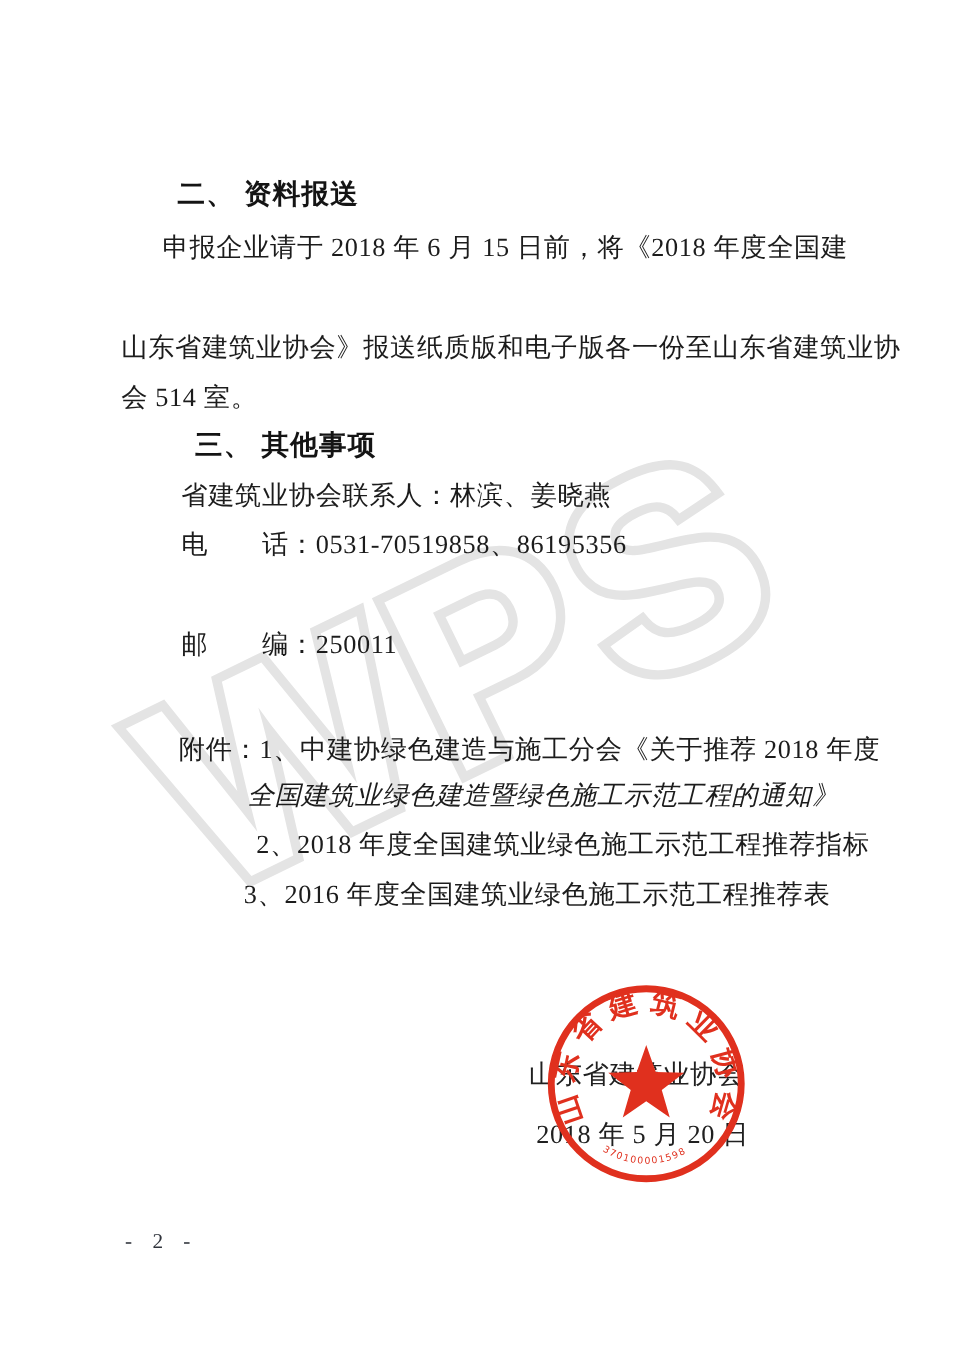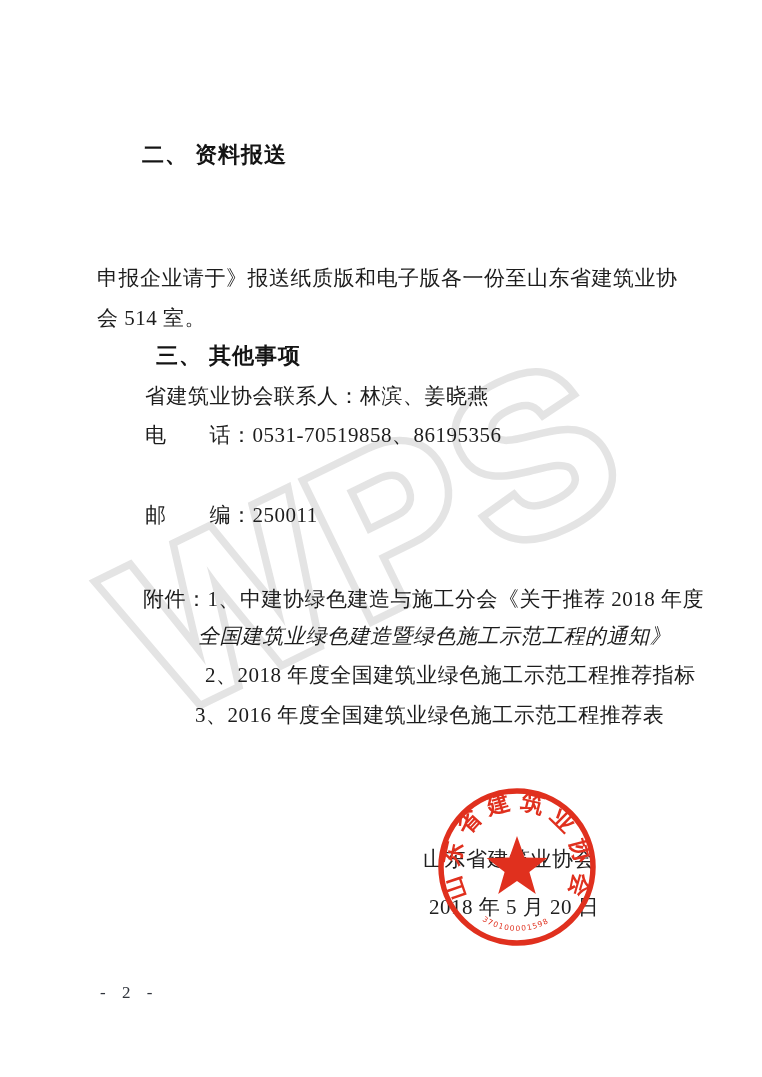--- a/index.html
+++ b/index.html
@@ -42,21 +42,22 @@
 
 <div class="page">
 
   <svg class="watermark" viewBox="0 0 680 430" xmlns="http://www.w3.org/2000/svg" aria-hidden="true">
     <text class="wm-text" x="340" y="290" text-anchor="middle" font-size="218" transform="rotate(-26 340 215)">WPS</text>
   </svg>
 
   <div class="content">
 
     <div class="doc-line heading" style="left:142px;top:143px;">二、 资料报送</div>
-    <div class="doc-line" style="left:97px;top:266px;">申报企业请于》报送纸质版和电子版各一份至山东省建筑业协</div>
+    <div class="doc-line" style="left:130px;top:186px;">申报企业请于 2018 年 6 月 15 日前，将《2018 年度全国建</div>
+    <div class="doc-line" style="left:97px;top:266px;">山东省建筑业协会》报送纸质版和电子版各一份至山东省建筑业协</div>
     <div class="doc-line" style="left:97px;top:306px;">会 514 室。</div>
 
     <div class="doc-line heading" style="left:156px;top:344px;">三、 其他事项</div>
     <div class="doc-line" style="left:145px;top:384px;">省建筑业协会联系人：林滨、姜晓燕</div>
     <div class="doc-line" style="left:145px;top:423px;">电　　话：0531-70519858、86195356</div>
     <div class="doc-line" style="left:145px;top:503px;">邮　　编：250011</div>
 
     <div class="doc-line" style="left:143px;top:587px;">附件：1、中建协绿色建造与施工分会《关于推荐 2018 年度</div>
     <div class="doc-line" style="left:198px;top:624px;font-style:italic;">全国建筑业绿色建造暨绿色施工示范工程的通知》</div>
     <div class="doc-line" style="left:205px;top:663px;">2、2018 年度全国建筑业绿色施工示范工程推荐指标</div>

